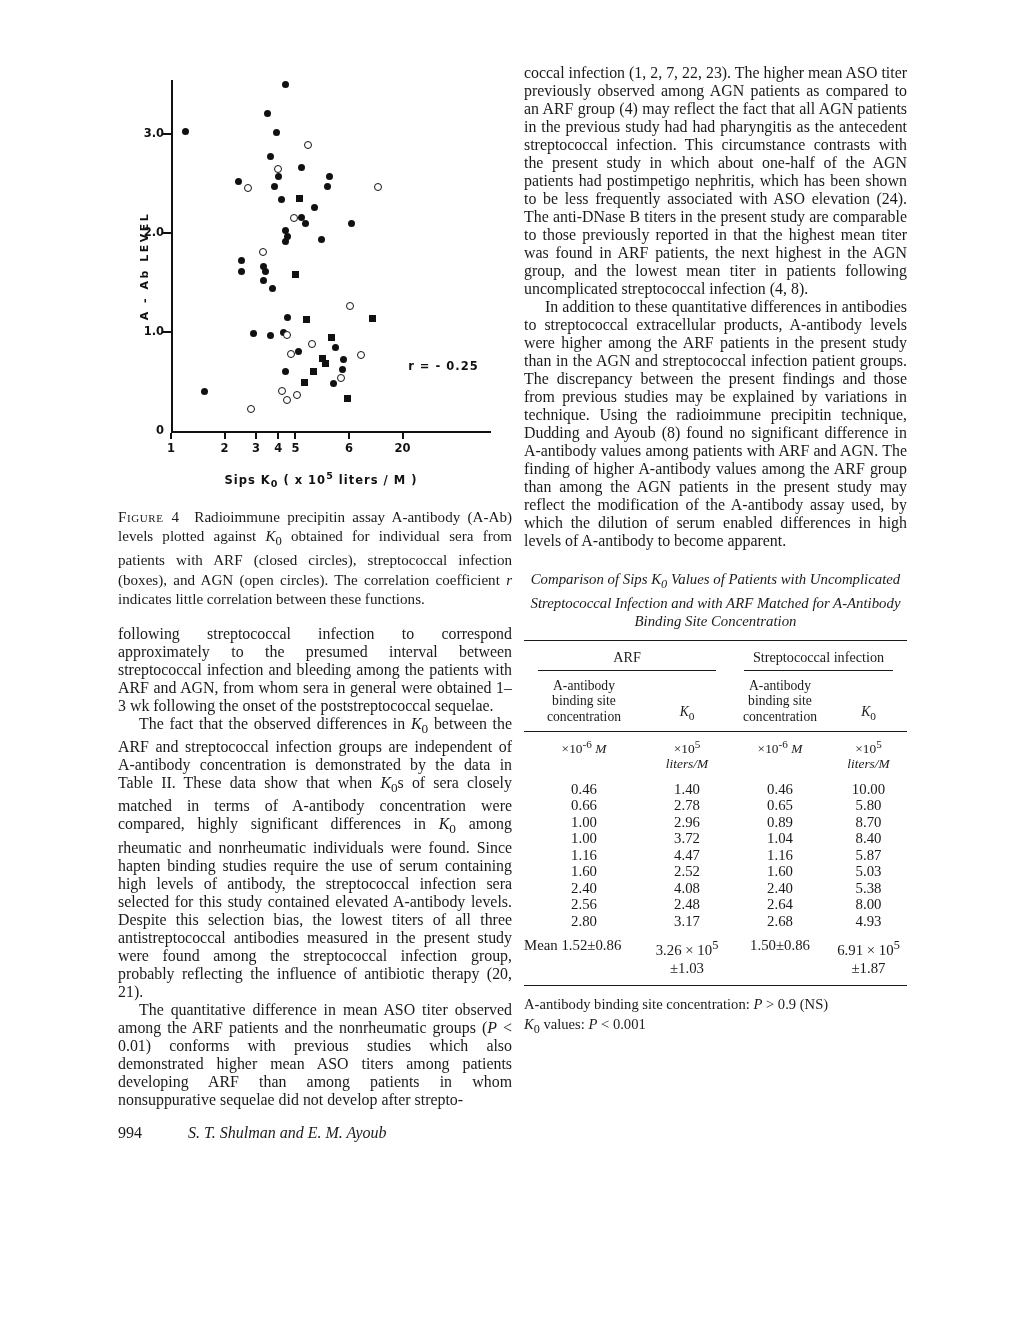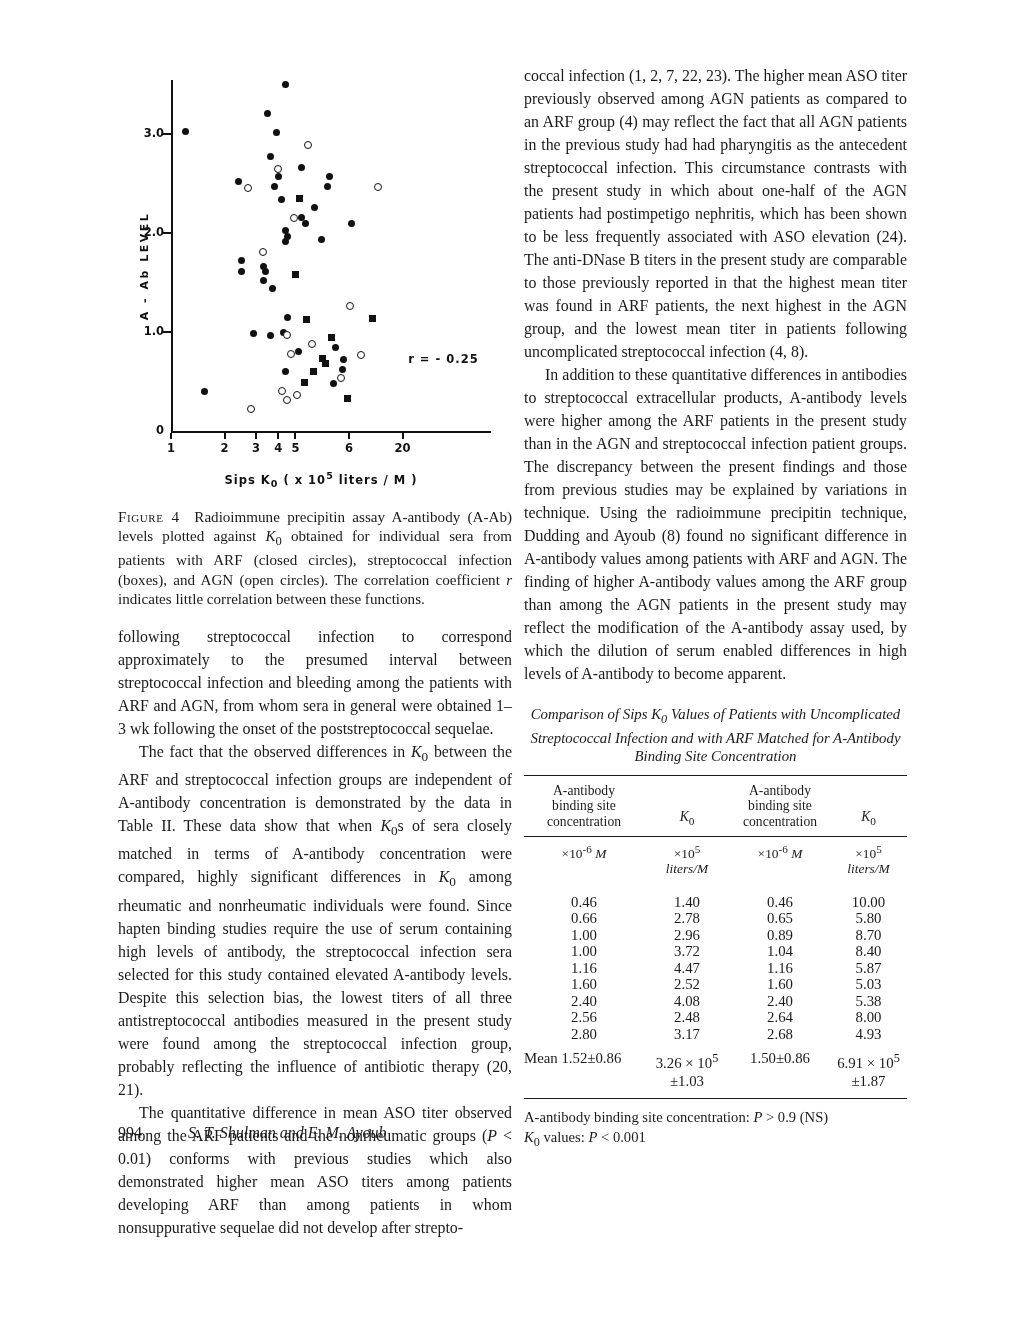--- a/index.html
+++ b/index.html
@@ -3,21 +3,21 @@
 <meta charset="utf-8">
 <style>
   html,body{margin:0;padding:0;background:#fff;}
   .page{position:relative;width:1020px;height:1320px;background:#fff;color:#1a1a1a;
         font-family:"Liberation Serif","DejaVu Serif",serif;overflow:hidden;}
 
   
   .col-left{position:absolute;left:118px;top:58px;width:394px;}
   .col-right{position:absolute;left:524px;top:64px;width:383px;}
 
-  .body-p{margin:0;font-size:15.9px;line-height:23px;text-align:justify;}
+  .body-p{margin:0;font-size:15.9px;line-height:18px;text-align:justify;}
   .body-p.indent{text-indent:21px;}
   .body-start{margin-top:16px;}
 
   .sc{font-variant:small-caps;letter-spacing:.6px;}
 
   
   .figure-area{position:relative;height:440px;}
   .plot{position:absolute;inset:0;}
   .figure-area,.plot{font-family:"DejaVu Sans","Liberation Sans",sans-serif;font-weight:bold;color:#111;}
   .axis-y{position:absolute;left:53px;top:22px;width:2px;height:353px;background:#111;}
@@ -44,21 +44,21 @@
   .tbl-title{font-style:italic;text-align:center;font-size:14.8px;line-height:18.6px;}
   .rule{border-top:1.6px solid #1a1a1a;}
   .rule.top{margin-top:9px;}
   .cols4{display:grid;grid-template-columns:120px 86px 100px 77px;}
   .tg-groups{margin-top:6px;}
   .tg-group{grid-column:span 2;text-align:center;font-size:14.2px;margin:0 14px;
             border-bottom:1.5px solid #1a1a1a;padding:2px 0 4px;}
   .tg-col{ text-align:center;font-size:13.6px;line-height:15.6px;padding:7px 2px 6px;}
   .tg-unit{text-align:center;font-size:13.4px;padding:5px 2px 2px;white-space:pre-line;line-height:15px;}
   .tg-cell{text-align:center;font-size:14.8px;line-height:16.5px;}
-  .tbl-body{margin-top:16px;}
+  .tbl-body{margin-top:8px;}
   .tg-mean{margin-top:8px;padding-bottom:8px;}
   .tg-mean>div{text-align:center;font-size:14.8px;line-height:17.5px;white-space:pre-line;}
   .tg-mean>div:first-child{text-align:left;}
   .tbl-foot{margin-top:9px;font-size:14.6px;line-height:19.8px;}
   .tbl-foot p{margin:0;}
 
   
   .footer{position:absolute;left:118px;top:1124px;font-size:16px;}
   .footer .authors{margin-left:46px;font-style:italic;}
 </style>
@@ -150,21 +150,21 @@
           <div class="pt open" style="left: 227.769px; top: 244.386px;"></div>
           <div class="pt open" style="left: 165.272px; top: 273.067px;"></div>
           <div class="pt open" style="left: 190.046px; top: 281.968px;"></div>
           <div class="pt open" style="left: 168.633px; top: 291.858px;"></div>
           <div class="pt open" style="left: 239.137px; top: 292.847px;"></div>
           <div class="pt open" style="left: 218.855px; top: 315.594px;"></div>
           <div class="pt open" style="left: 159.938px; top: 329.44px;"></div>
           <div class="pt open" style="left: 174.947px; top: 333.396px;"></div>
           <div class="pt open" style="left: 165.272px; top: 338.341px;"></div>
           <div class="pt open" style="left: 128.594px; top: 347.242px;"></div>
-          <div class="annot" style="left: 290.174px; top: 294px;">r = - 0.25</div>
+          <div class="annot" style="left: 290.174px; top: 301px;">r = - 0.25</div>
         </div>
       <div class="y-axis-label">A - Ab  LEVEL</div>
       <div class="x-axis-title">Sips  K<sub>0</sub> ( x 10<sup>5</sup> liters / M )</div>
     </div>
 
     <p class="caption"><span class="sc">Figure 4</span>&nbsp;&nbsp;<span>Radioimmune precipitin assay A-antibody (A-Ab) levels plotted against <i>K</i><sub>0</sub> obtained for individual sera from patients with ARF (closed circles), streptococcal infection (boxes), and AGN (open circles). The correlation coefficient <i>r</i> indicates little correlation between these functions.</span></p>
 
     <div id="left-paras" class="body-start">
         <p class="body-p">following streptococcal infection to correspond approximately to the presumed interval between streptococcal infection and bleeding among the patients with ARF and AGN, from whom sera in general were obtained 1–3 wk following the onset of the poststreptococcal sequelae.</p>
         <p class="body-p indent">The fact that the observed differences in <i>K</i><sub>0</sub> between the ARF and streptococcal infection groups are independent of A-antibody concentration is demonstrated by the data in Table II. These data show that when <i>K</i><sub>0</sub>s of sera closely matched in terms of A-antibody concentration were compared, highly significant differences in <i>K</i><sub>0</sub> among rheumatic and nonrheumatic individuals were found. Since hapten binding studies require the use of serum containing high levels of antibody, the streptococcal infection sera selected for this study contained elevated A-antibody levels. Despite this selection bias, the lowest titers of all three antistreptococcal antibodies measured in the present study were found among the streptococcal infection group, probably reflecting the influence of antibiotic therapy (20, 21).</p>
@@ -175,20 +175,24 @@
   <div class="col-right">
     <div id="right-paras">
         <p class="body-p">coccal infection (1, 2, 7, 22, 23). The higher mean ASO titer previously observed among AGN patients as compared to an ARF group (4) may reflect the fact that all AGN patients in the previous study had had pharyngitis as the antecedent streptococcal infection. This circumstance contrasts with the present study in which about one-half of the AGN patients had postimpetigo nephritis, which has been shown to be less frequently associated with ASO elevation (24). The anti-DNase B titers in the present study are comparable to those previously reported in that the highest mean titer was found in ARF patients, the next highest in the AGN group, and the lowest mean titer in patients following uncomplicated streptococcal infection (4, 8).</p>
         <p class="body-p indent">In addition to these quantitative differences in antibodies to streptococcal extracellular products, A-antibody levels were higher among the ARF patients in the present study than in the AGN and streptococcal infection patient groups. The discrepancy between the present findings and those from previous studies may be explained by variations in technique. Using the radioimmune precipitin technique, Dudding and Ayoub (8) found no significant difference in A-antibody values among patients with ARF and AGN. The finding of higher A-antibody values among the ARF group than among the AGN patients in the present study may reflect the modification of the A-antibody assay used, by which the dilution of serum enabled differences in high levels of A-antibody to become apparent.</p>
       </div>
 
     <div class="table-block">
       <div class="tbl-title">Comparison of Sips K<sub>0</sub> Values of Patients with Uncomplicated Streptococcal Infection and with ARF Matched for A-Antibody Binding Site Concentration</div>
       <div class="rule top"></div>
 
+      <div class="cols4 tg-groups">
+        <div class="tg-group">ARF</div>
+        <div class="tg-group">Streptococcal infection</div>
+      </div>
 
       <div class="cols4">
         <div class="tg-col" style="white-space:pre-line">A-antibody
 binding site
 concentration</div>
         <div class="tg-col" style="align-self:end"><i>K</i><sub>0</sub></div>
         <div class="tg-col" style="white-space:pre-line">A-antibody
 binding site
 concentration</div>
         <div class="tg-col" style="align-self:end"><i>K</i><sub>0</sub></div>

